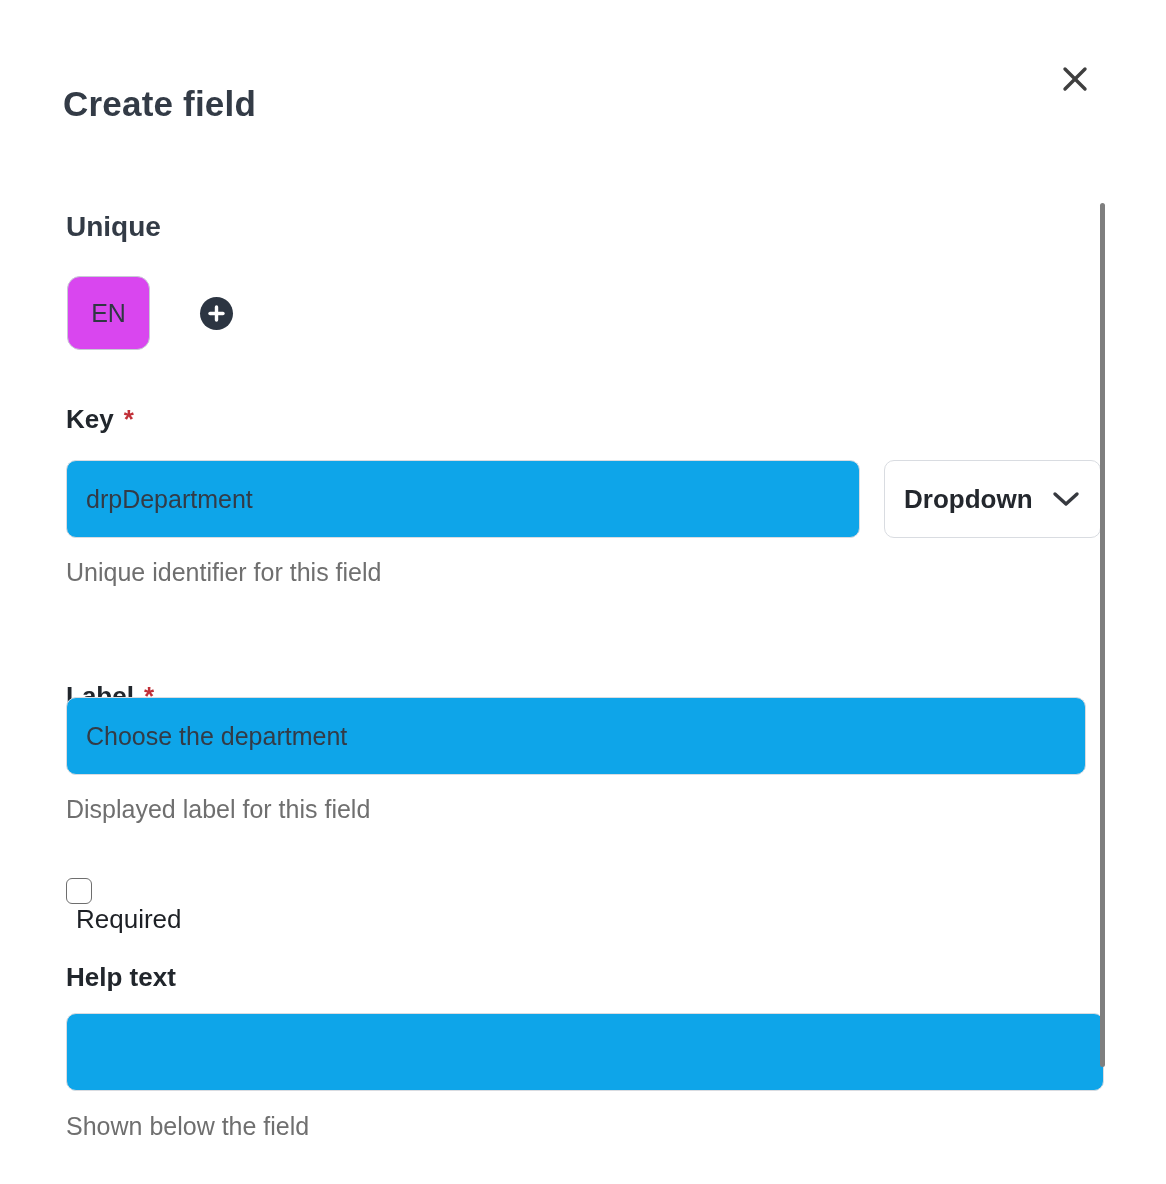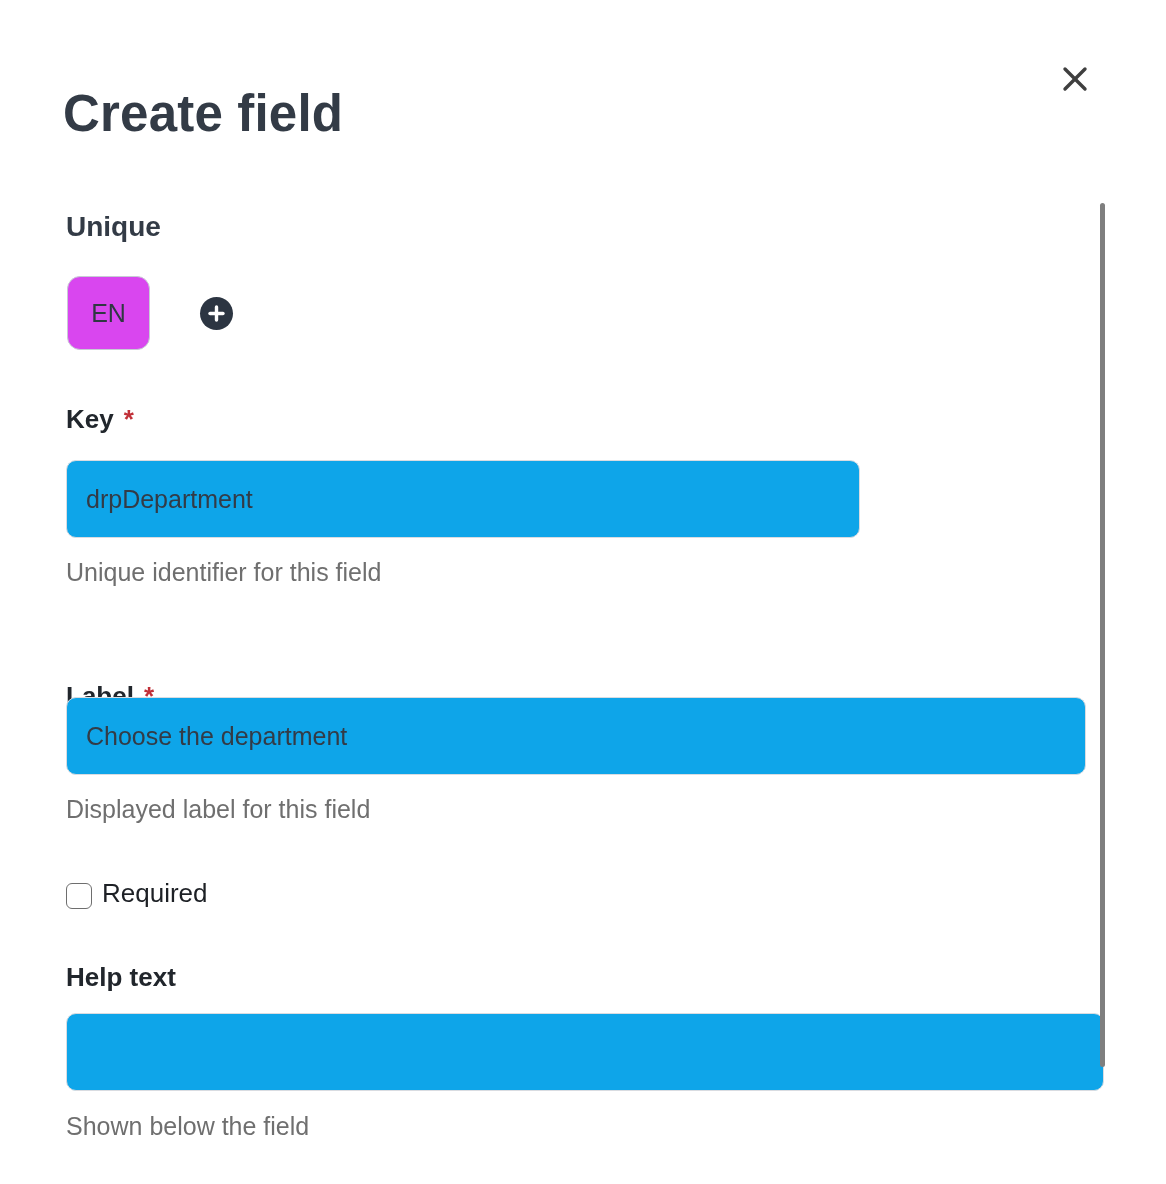--- a/index.html
+++ b/index.html
@@ -10,21 +10,21 @@
     position: relative;
     width: 1166px;
     height: 1184px;
     background: #ffffff;
     overflow: hidden;
   }
 
   .modal-title {
     position: absolute;
     left: 63px; top: 84px;
-    font-size: 51px;
+    font-size: 35px;
     font-weight: 700;
     color: #333b46;
     letter-spacing: 0.2px;
   }
 
   .close-btn {
     position: absolute;
     left: 1055px; top: 59px;
     width: 40px; height: 40px;
     background: transparent;
@@ -116,22 +116,23 @@
   .helper-text {
     position: absolute;
     left: 66px;
     font-size: 25px;
     color: #6f6f6f;
   }
 
   .checkbox-row {
     position: absolute;
     left: 66px; top: 878px;
-    display: flex; align-items: flex-end;
-    cursor: pointer;
+    display: flex; align-items: flex-start;
+    cursor: pointer;
+    flex-direction: column;
   }
   .checkbox {
     appearance: none;
     -webkit-appearance: none;
     width: 26px; height: 26px;
     border: 1.5px solid #6e6e6e;
     border-radius: 6px;
     background: #ffffff;
     cursor: pointer;
     margin: 0;
@@ -177,20 +178,26 @@
       <line x1="3" y1="9.5" x2="16" y2="9.5" stroke="#ffffff" stroke-width="3.4" stroke-linecap="round"></line>
     </svg>
   </button>
 
   <div class="field-label" style="left:66px; top:404px;">
     <span>Key</span><span class="asterisk">*</span>
   </div>
 
   <input class="text-input key-input" type="text" value="drpDepartment" style="">
 
+  <div class="type-select">
+    <span class="select-value">Dropdown</span>
+    <svg width="30" height="18" viewBox="0 0 30 18">
+      <polyline points="4,4 15,14 26,4" fill="none" stroke="#36393f" stroke-width="3.4" stroke-linecap="round" stroke-linejoin="round"></polyline>
+    </svg>
+  </div>
 
   <div class="helper-text" style="top:558px;">Unique identifier for this field</div>
 
   <div class="field-label" style="left:66px; top:641px;margin-top:40px;">
     <span>Label</span><span class="asterisk">*</span>
   </div>
 
   <input class="text-input label-input" type="text" value="Choose the department" style="">
 
   <div class="helper-text" style="top:795px;">Displayed label for this field</div>

